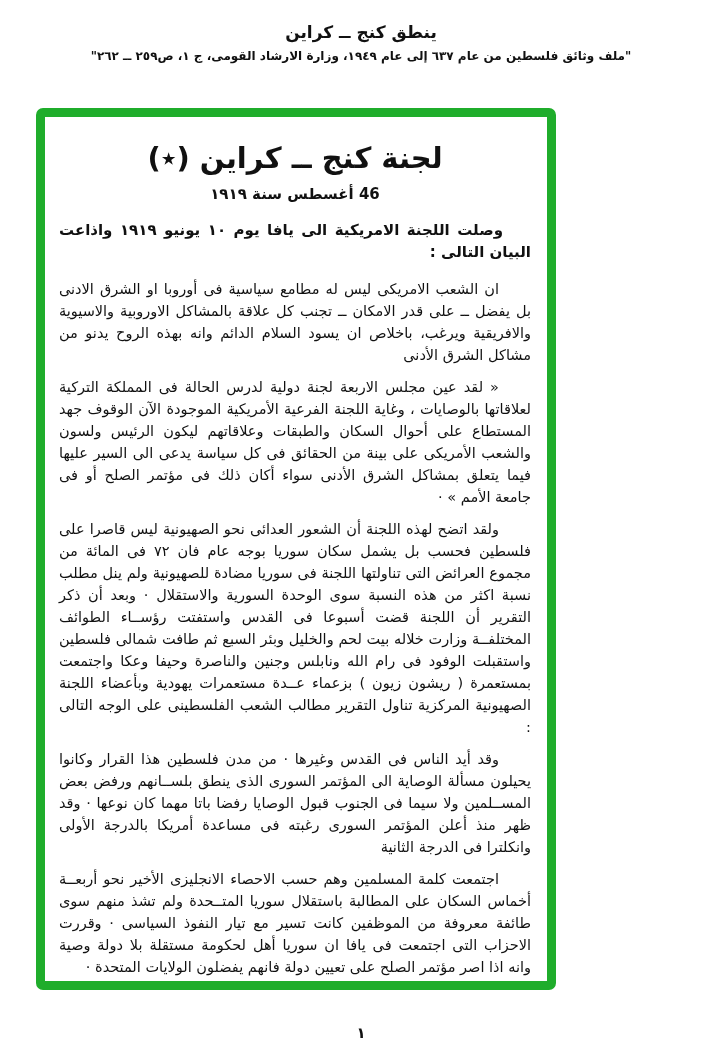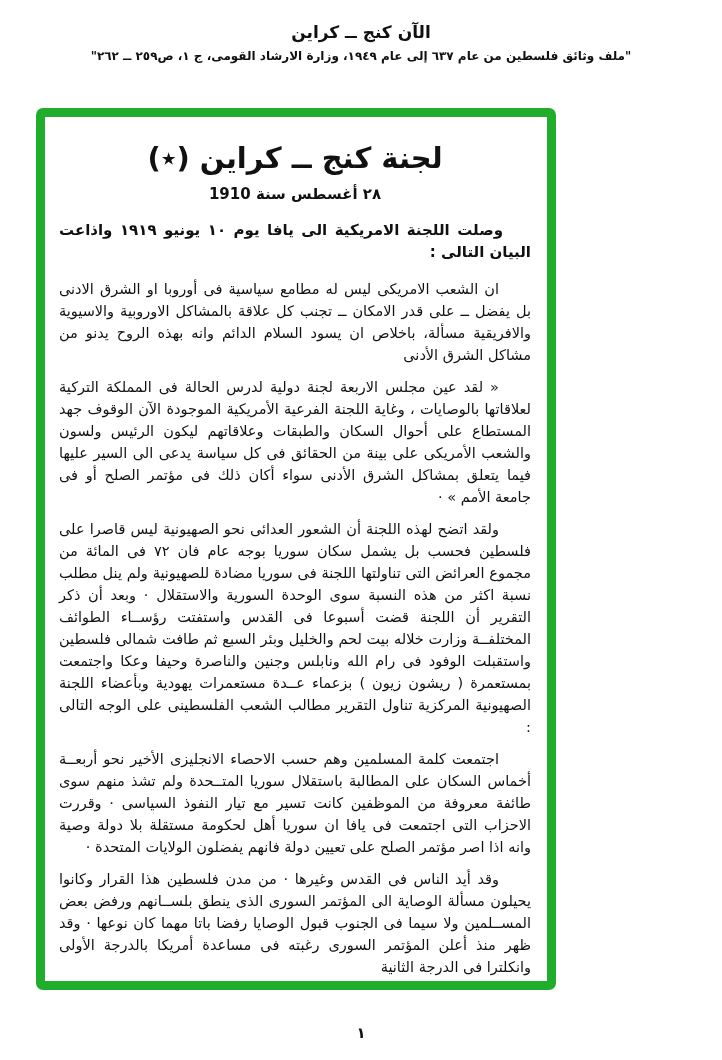--- a/index.html
+++ b/index.html
@@ -101,34 +101,34 @@
     font-size: 15px;
     font-weight: bold;
   }
 </style>
 </head>
 <body>
 
 <div class="page">
 
   <div class="top-header">
-    <div class="top-title">الآن كنج ــ كراين</div>
+    <div class="top-title">ينطق كنج ــ كراين</div>
     <div class="top-source">"ملف وثائق فلسطين من عام ٦٣٧ إلى عام ١٩٤٩، وزارة الارشاد القومى، ج ١، ص٢٥٩ ــ ٢٦٢"</div>
   </div>
 
   <div class="doc-box">
     <div class="doc-title">لجنة كنج ــ كراين (٭)</div>
-    <div class="doc-date">٢٨ أغسطس سنة 1910</div>
+    <div class="doc-date">46 أغسطس سنة ١٩١٩</div>
     <p class="doc-intro">وصلت اللجنة الامريكية الى يافا يوم ١٠ يونيو ١٩١٩ واذاعت البيان التالى :</p>
 
-    <p class="doc-par">ان الشعب الامريكى ليس له مطامع سياسية فى أوروبا او الشرق الادنى بل يفضل ــ على قدر الامكان ــ تجنب كل علاقة بالمشاكل الاوروبية والاسيوية والافريقية مسألة، باخلاص ان يسود السلام الدائم وانه بهذه الروح يدنو من مشاكل الشرق الأدنى</p>
+    <p class="doc-par">ان الشعب الامريكى ليس له مطامع سياسية فى أوروبا او الشرق الادنى بل يفضل ــ على قدر الامكان ــ تجنب كل علاقة بالمشاكل الاوروبية والاسيوية والافريقية ويرغب، باخلاص ان يسود السلام الدائم وانه بهذه الروح يدنو من مشاكل الشرق الأدنى</p>
     <p class="doc-par">« لقد عين مجلس الاربعة لجنة دولية لدرس الحالة فى المملكة التركية لعلاقاتها بالوصايات ، وغاية اللجنة الفرعية الأمريكية الموجودة الآن الوقوف جهد المستطاع على أحوال السكان والطبقات وعلاقاتهم ليكون الرئيس ولسون والشعب الأمريكى على بينة من الحقائق فى كل سياسة يدعى الى السير عليها فيما يتعلق بمشاكل الشرق الأدنى سواء أكان ذلك فى مؤتمر الصلح أو فى جامعة الأمم » ·</p>
     <p class="doc-par">ولقد اتضح لهذه اللجنة أن الشعور العدائى نحو الصهيونية ليس قاصرا على فلسطين فحسب بل يشمل سكان سوريا بوجه عام فان ٧٢ فى المائة من مجموع العرائض التى تناولتها اللجنة فى سوريا مضادة للصهيونية ولم ينل مطلب نسبة اكثر من هذه النسبة سوى الوحدة السورية والاستقلال · وبعد أن ذكر التقرير أن اللجنة قضت أسبوعا فى القدس واستفتت رؤســاء الطوائف المختلفــة وزارت خلاله بيت لحم والخليل وبئر السبع ثم طافت شمالى فلسطين واستقبلت الوفود فى رام الله ونابلس وجنين والناصرة وحيفا وعكا واجتمعت بمستعمرة ( ريشون زيون ) بزعماء عــدة مستعمرات يهودية وبأعضاء اللجنة الصهيونية المركزية تناول التقرير مطالب الشعب الفلسطينى على الوجه التالى :</p>
+    <p class="doc-par">وقد أيد الناس فى القدس وغيرها · من مدن فلسطين هذا القرار وكانوا يحيلون مسألة الوصاية الى المؤتمر السورى الذى ينطق بلســانهم ورفض بعض المســلمين ولا سيما فى الجنوب قبول الوصايا رفضا باتا مهما كان نوعها · وقد ظهر منذ أعلن المؤتمر السورى رغبته فى مساعدة أمريكا بالدرجة الأولى وانكلترا فى الدرجة الثانية</p>
     <p class="doc-par">اجتمعت كلمة المسلمين وهم حسب الاحصاء الانجليزى الأخير نحو أربعــة أخماس السكان على المطالبة باستقلال سوريا المتــحدة ولم تشذ منهم سوى طائفة معروفة من الموظفين كانت تسير مع تيار النفوذ السياسى · وقررت الاحزاب التى اجتمعت فى يافا ان سوريا أهل لحكومة مستقلة بلا دولة وصية وانه اذا اصر مؤتمر الصلح على تعيين دولة فانهم يفضلون الولايات المتحدة ·</p>
-    <p class="doc-par">وقد أيد الناس فى القدس وغيرها · من مدن فلسطين هذا القرار وكانوا يحيلون مسألة الوصاية الى المؤتمر السورى الذى ينطق بلســانهم ورفض بعض المســلمين ولا سيما فى الجنوب قبول الوصايا رفضا باتا مهما كان نوعها · وقد ظهر منذ أعلن المؤتمر السورى رغبته فى مساعدة أمريكا بالدرجة الأولى وانكلترا فى الدرجة الثانية</p>
 
     <hr class="footnote-rule">
     <div class="footnote-text">(٭) من كتاب «يقظة العرب» جورج أنطونيوس</div>
   </div>
 
   <div class="page-number">١</div>
 
 </div>
 
 </body></html>

